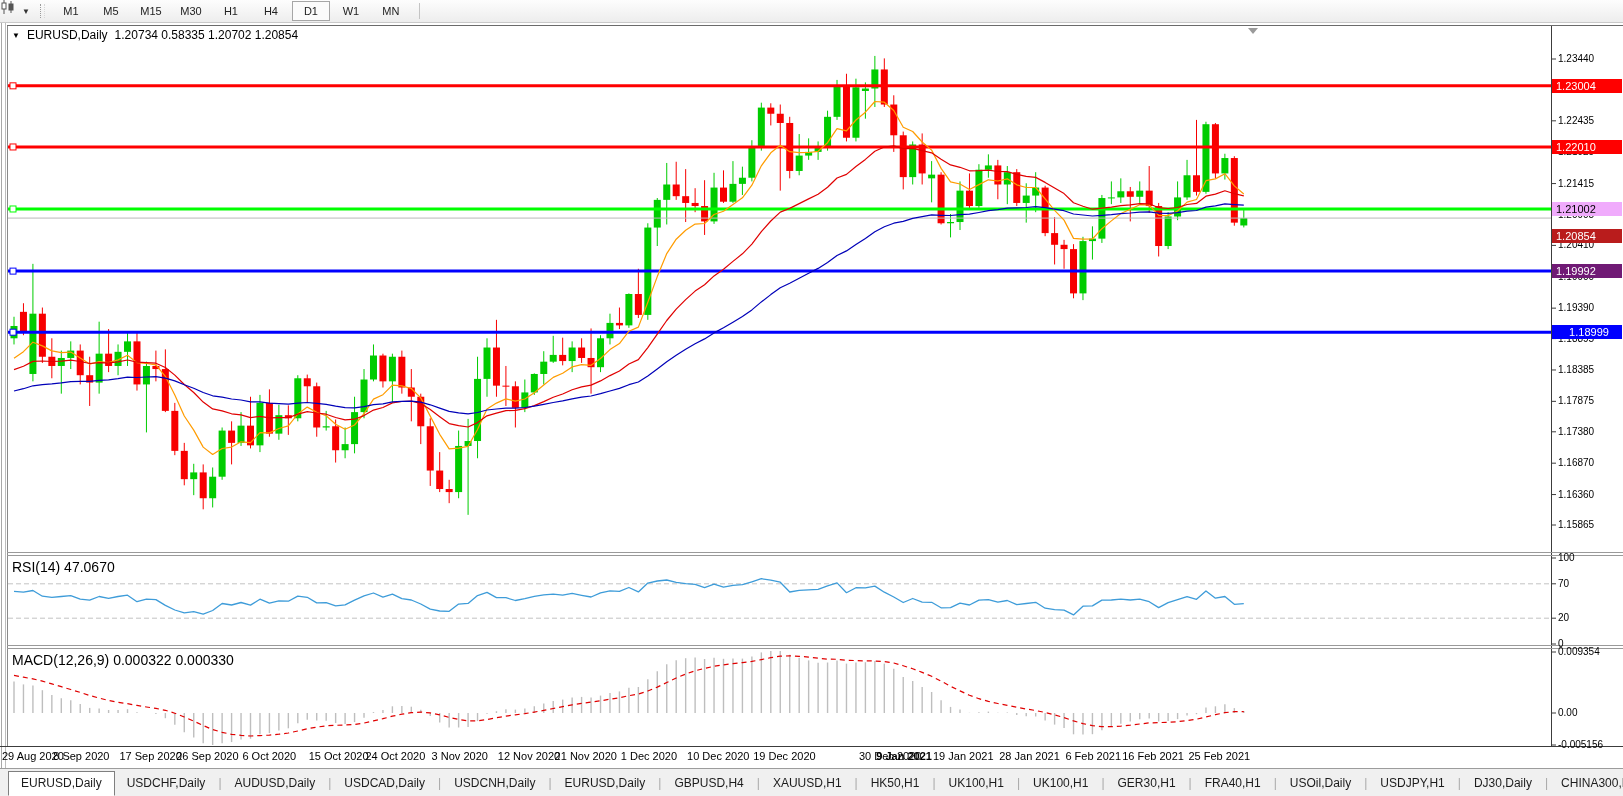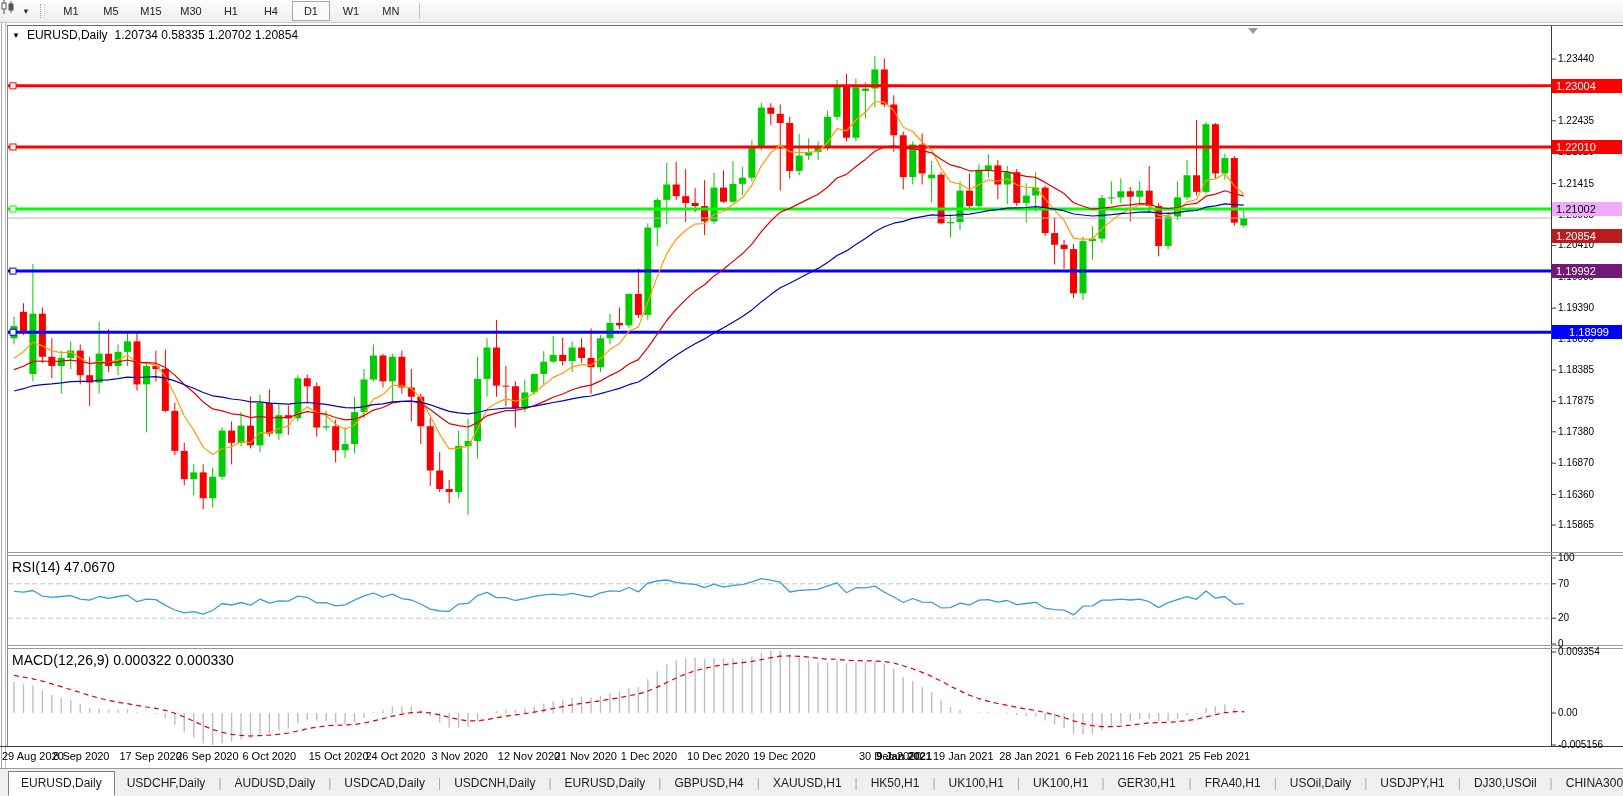--- a/index.html
+++ b/index.html
@@ -602,16 +602,16 @@
     <span class="tab">UK100,H1</span>
     <span class="tabsep">|</span>
     <span class="tab">GER30,H1</span>
     <span class="tabsep">|</span>
     <span class="tab">FRA40,H1</span>
     <span class="tabsep">|</span>
     <span class="tab">USOil,Daily</span>
     <span class="tabsep">|</span>
     <span class="tab">USDJPY,H1</span>
     <span class="tabsep">|</span>
-    <span class="tab">DJ30,USOil</span>
+    <span class="tab">DJ30,Daily</span>
     <span class="tabsep">|</span>
     <span class="tab">CHINA300,H1</span>
   </div>
 
 </body></html>

